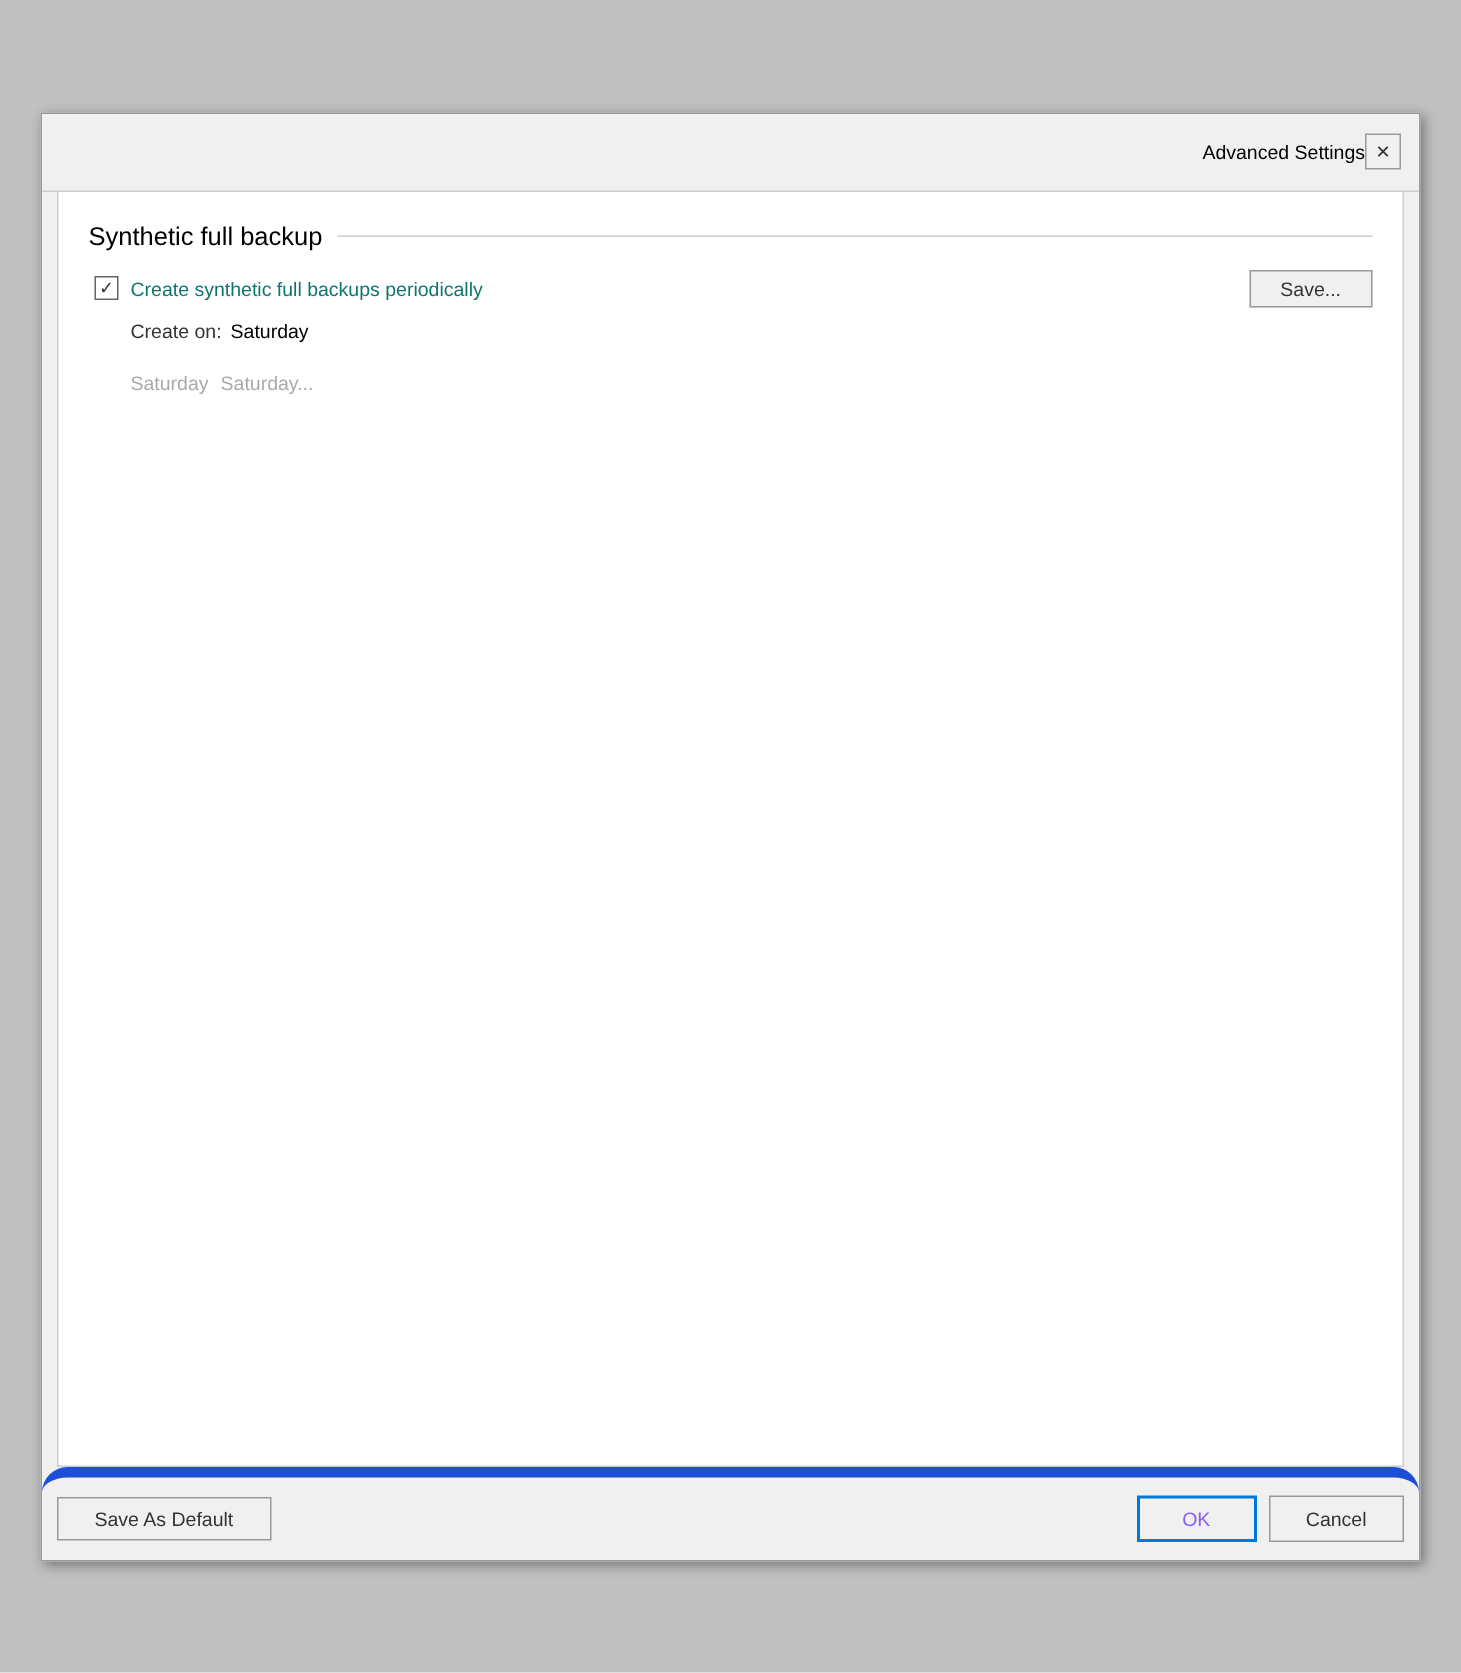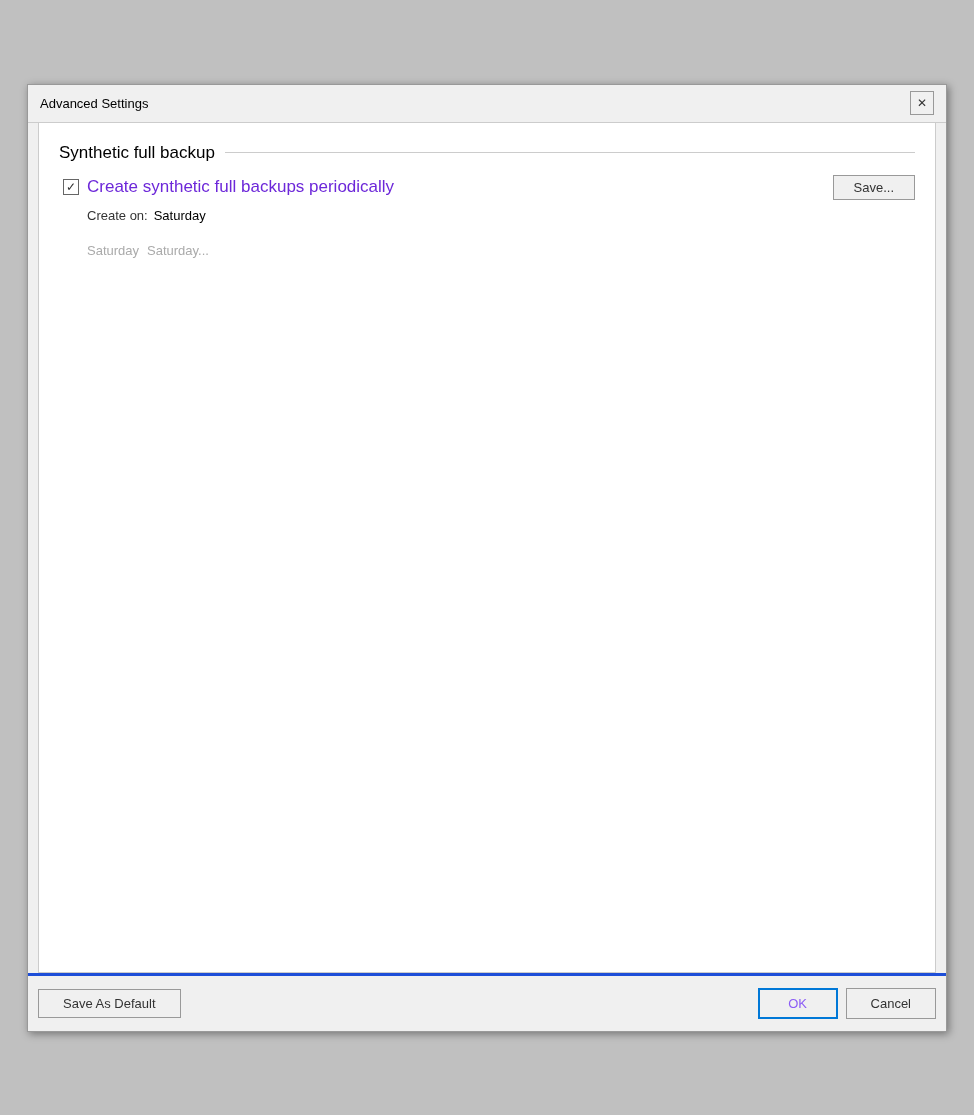--- a/index.html
+++ b/index.html
@@ -26,23 +26,23 @@
       box-shadow: 2px 2px 8px rgba(0,0,0,0.4);
       display: flex;
       flex-direction: column;
     }
 
     .title-bar {
       background: #f0f0f0;
       border-bottom: 1px solid #ccc;
       display: flex;
       align-items: center;
-      justify-content: space-between;
+      justify-content: flex-end;
       padding: 8px 12px;
-      height: 38px;
+      height: 52px;
     }
 
     .title-bar-text {
       font-size: 13px;
       font-weight: normal;
       color: #000;
     }
 
     .close-button {
       width: 24px;
@@ -159,22 +159,22 @@
     }
 
     .checkbox.checked::after {
       content: '✓';
       font-size: 12px;
       color: #333;
       line-height: 1;
     }
 
     .checkbox-label {
-      font-size: 17px;
-      color: #6d28d9;
+      font-size: 13px;
+      color: #0f766e;
     }
 
     .days-button {
       padding: 4px 20px;
       background: #f0f0f0;
       border: 1px solid #999;
       cursor: pointer;
       font-size: 13px;
       color: #333;
       min-width: 80px;
@@ -216,21 +216,22 @@
       color: #aaa;
       cursor: pointer;
     }
 
     .footer {
       display: flex;
       align-items: center;
       justify-content: space-between;
       padding: 12px 10px;
       background: #f0f0f0;
-      border-top: 3px solid #1d4ed8;
+      border-top: 7px solid #1d4ed8;
+      border-radius: 17px;
     }
 
     .footer-right {
       display: flex;
       gap: 8px;
     }
 
     .footer-button {
       padding: 6px 24px;
       background: #f0f0f0;

